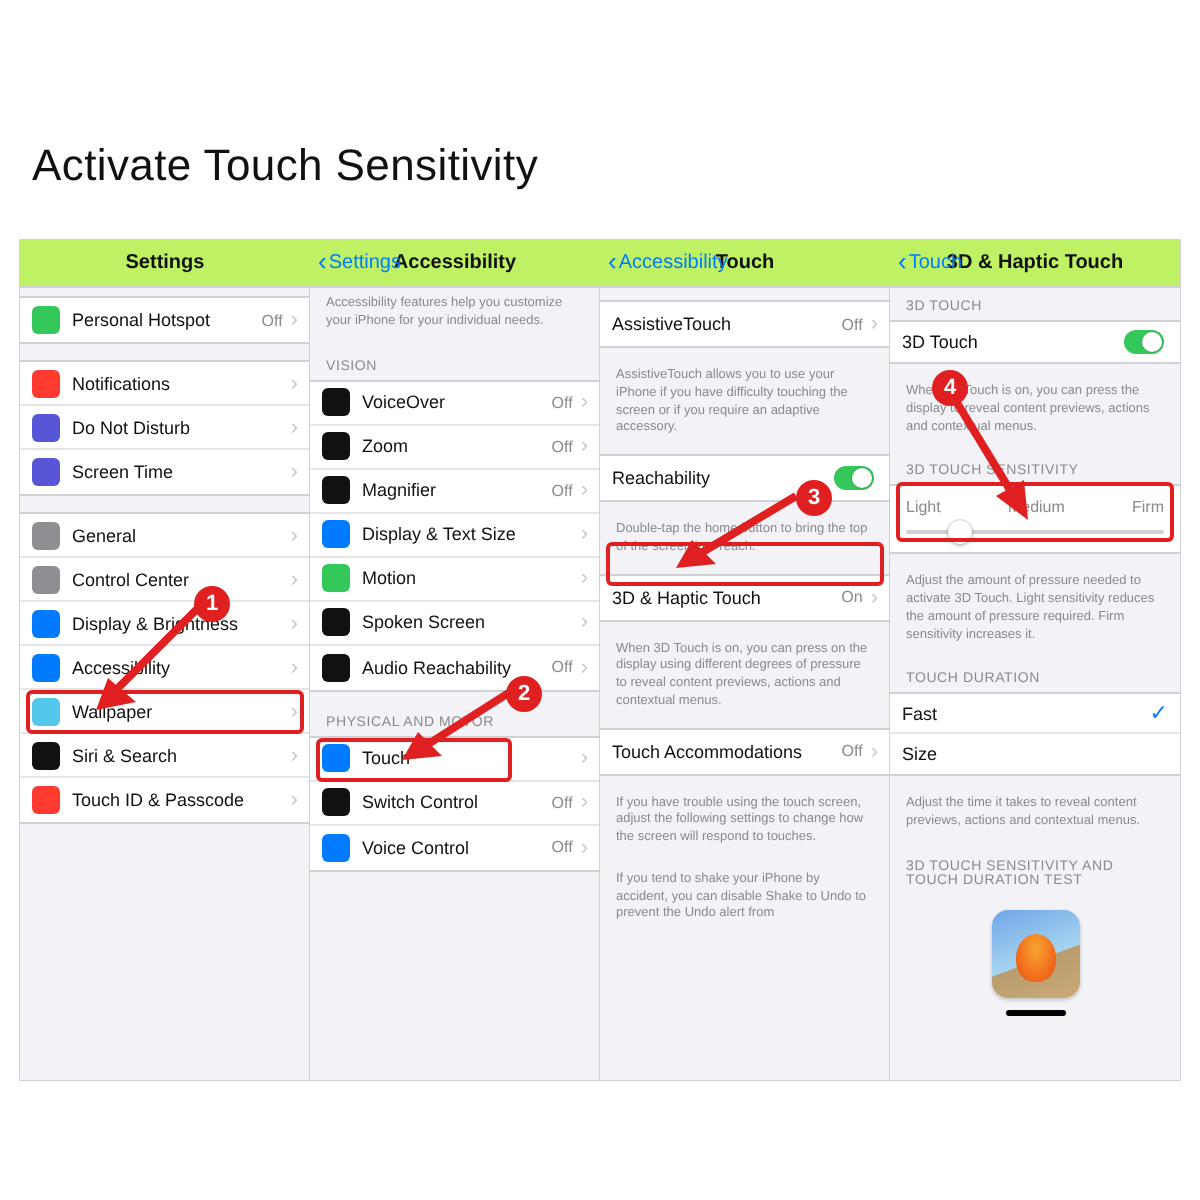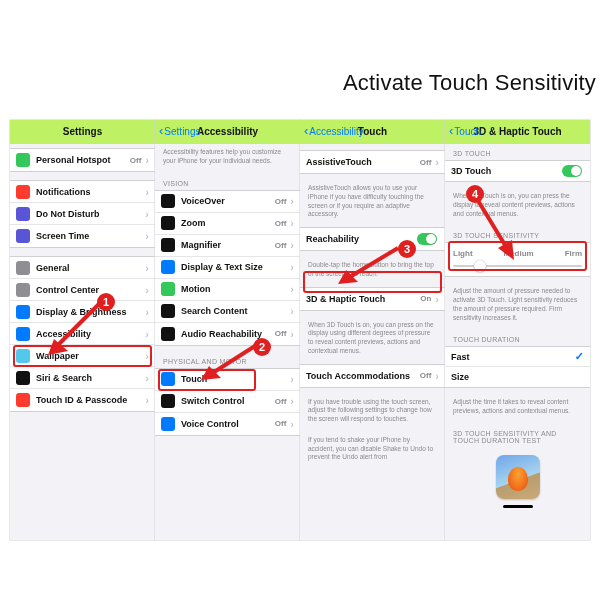--- a/index.html
+++ b/index.html
@@ -1,24 +1,24 @@
 <!DOCTYPE html>
 <html><head>
 <meta charset="utf-8">
 <style>
   * { box-sizing: border-box; margin: 0; padding: 0; }
   body { font-family: -apple-system, "Helvetica Neue", Arial, sans-serif; background: #fff; width: 600px; height: 600px; overflow: hidden; }
   .canvas { width: 600px; height: 600px; position: relative; background:#fff; }
-  .title { text-align: right; font-size: 22px; font-weight: 500; color:#111; padding: 70px 4px 22px; letter-spacing: .2px; }
+  .title { text-align: left; font-size: 22px; font-weight: 500; color:#111; padding: 70px 16px 22px; letter-spacing: .2px; }
   .panels { position: absolute; top: 120px; left: 10px; right: 10px; bottom: 60px; display: flex; gap: 0; }
   .panel { flex: 1 1 0; min-width: 0; background: #f2f2f7; font-size: 9px; color:#111; display: flex; flex-direction: column; box-shadow: 0 0 0 0.5px #d0d0d5; position: relative; }
   .hdr { position: relative; height: 24px; background:#bef264; border-bottom: 0.5px solid #d0d0d5; display:flex; align-items:center; justify-content:center; font-weight:600; font-size:10px; }
   .hdr .back { position:absolute; left:4px; color:#007aff; font-weight:400; display:flex; align-items:center; gap:1px; }
   .hdr .back::before { content:"‹"; font-size:13px; line-height:1; position:relative; top:-1px; }
-  .group { background:#fff; border-top:0.5px solid #d0d0d5; border-bottom:0.5px solid #d0d0d5; margin-bottom: 6px; font-weight: bold; }
+  .group { background:#fff; border-top:0.5px solid #d0d0d5; border-bottom:0.5px solid #d0d0d5; margin-bottom: 6px; }
   .groupLabel { font-size:7px; color:#8a8a8e; padding: 6px 8px 3px; letter-spacing: .3px; }
   .row { display:flex; align-items:center; height: 22px; padding: 0 6px 0 6px; border-bottom:0.5px solid #e5e5ea; background:#fff; position:relative; }
   .row:last-child { border-bottom:none; }
   .row .icon { width:14px; height:14px; border-radius:3px; margin-right:6px; flex:0 0 auto; display:flex; align-items:center; justify-content:center; }
   .row .label { flex:1; white-space:nowrap; overflow:hidden; text-overflow:ellipsis; }
   .row .right { color:#8a8a8e; margin-right:2px; font-size:8px; }
   .row::after { content:"›"; color:#c7c7cc; font-size:11px; margin-left:2px; }
   .row.nochev::after { content:""; margin:0; }
   .descTxt { font-size:6.5px; color:#8a8a8e; padding: 4px 8px 8px; line-height:1.35; }
   .toggle { width:20px; height:12px; border-radius:6px; background:#dcdce0; position:relative; margin-left:4px; }
@@ -137,21 +137,21 @@
           <div class="row">
             <span class="icon" style="background: rgb(0, 122, 255);"></span>
             <span class="label">Display &amp; Text Size</span>
           </div>
           <div class="row">
             <span class="icon" style="background: rgb(52, 199, 89);"></span>
             <span class="label">Motion</span>
           </div>
           <div class="row">
             <span class="icon" style="background: rgb(17, 17, 17);"></span>
-            <span class="label">Search Content</span>
+            <span class="label">Spoken Screen</span>
           </div>
           <div class="row">
             <span class="icon" style="background: rgb(17, 17, 17);"></span>
             <span class="label">Audio Reachability</span>
             <span class="right">Off</span>
           </div>
         </div>
     <div class="groupLabel">PHYSICAL AND MOTOR</div>
     <div class="group" id="p2motor">
           <div class="row">

